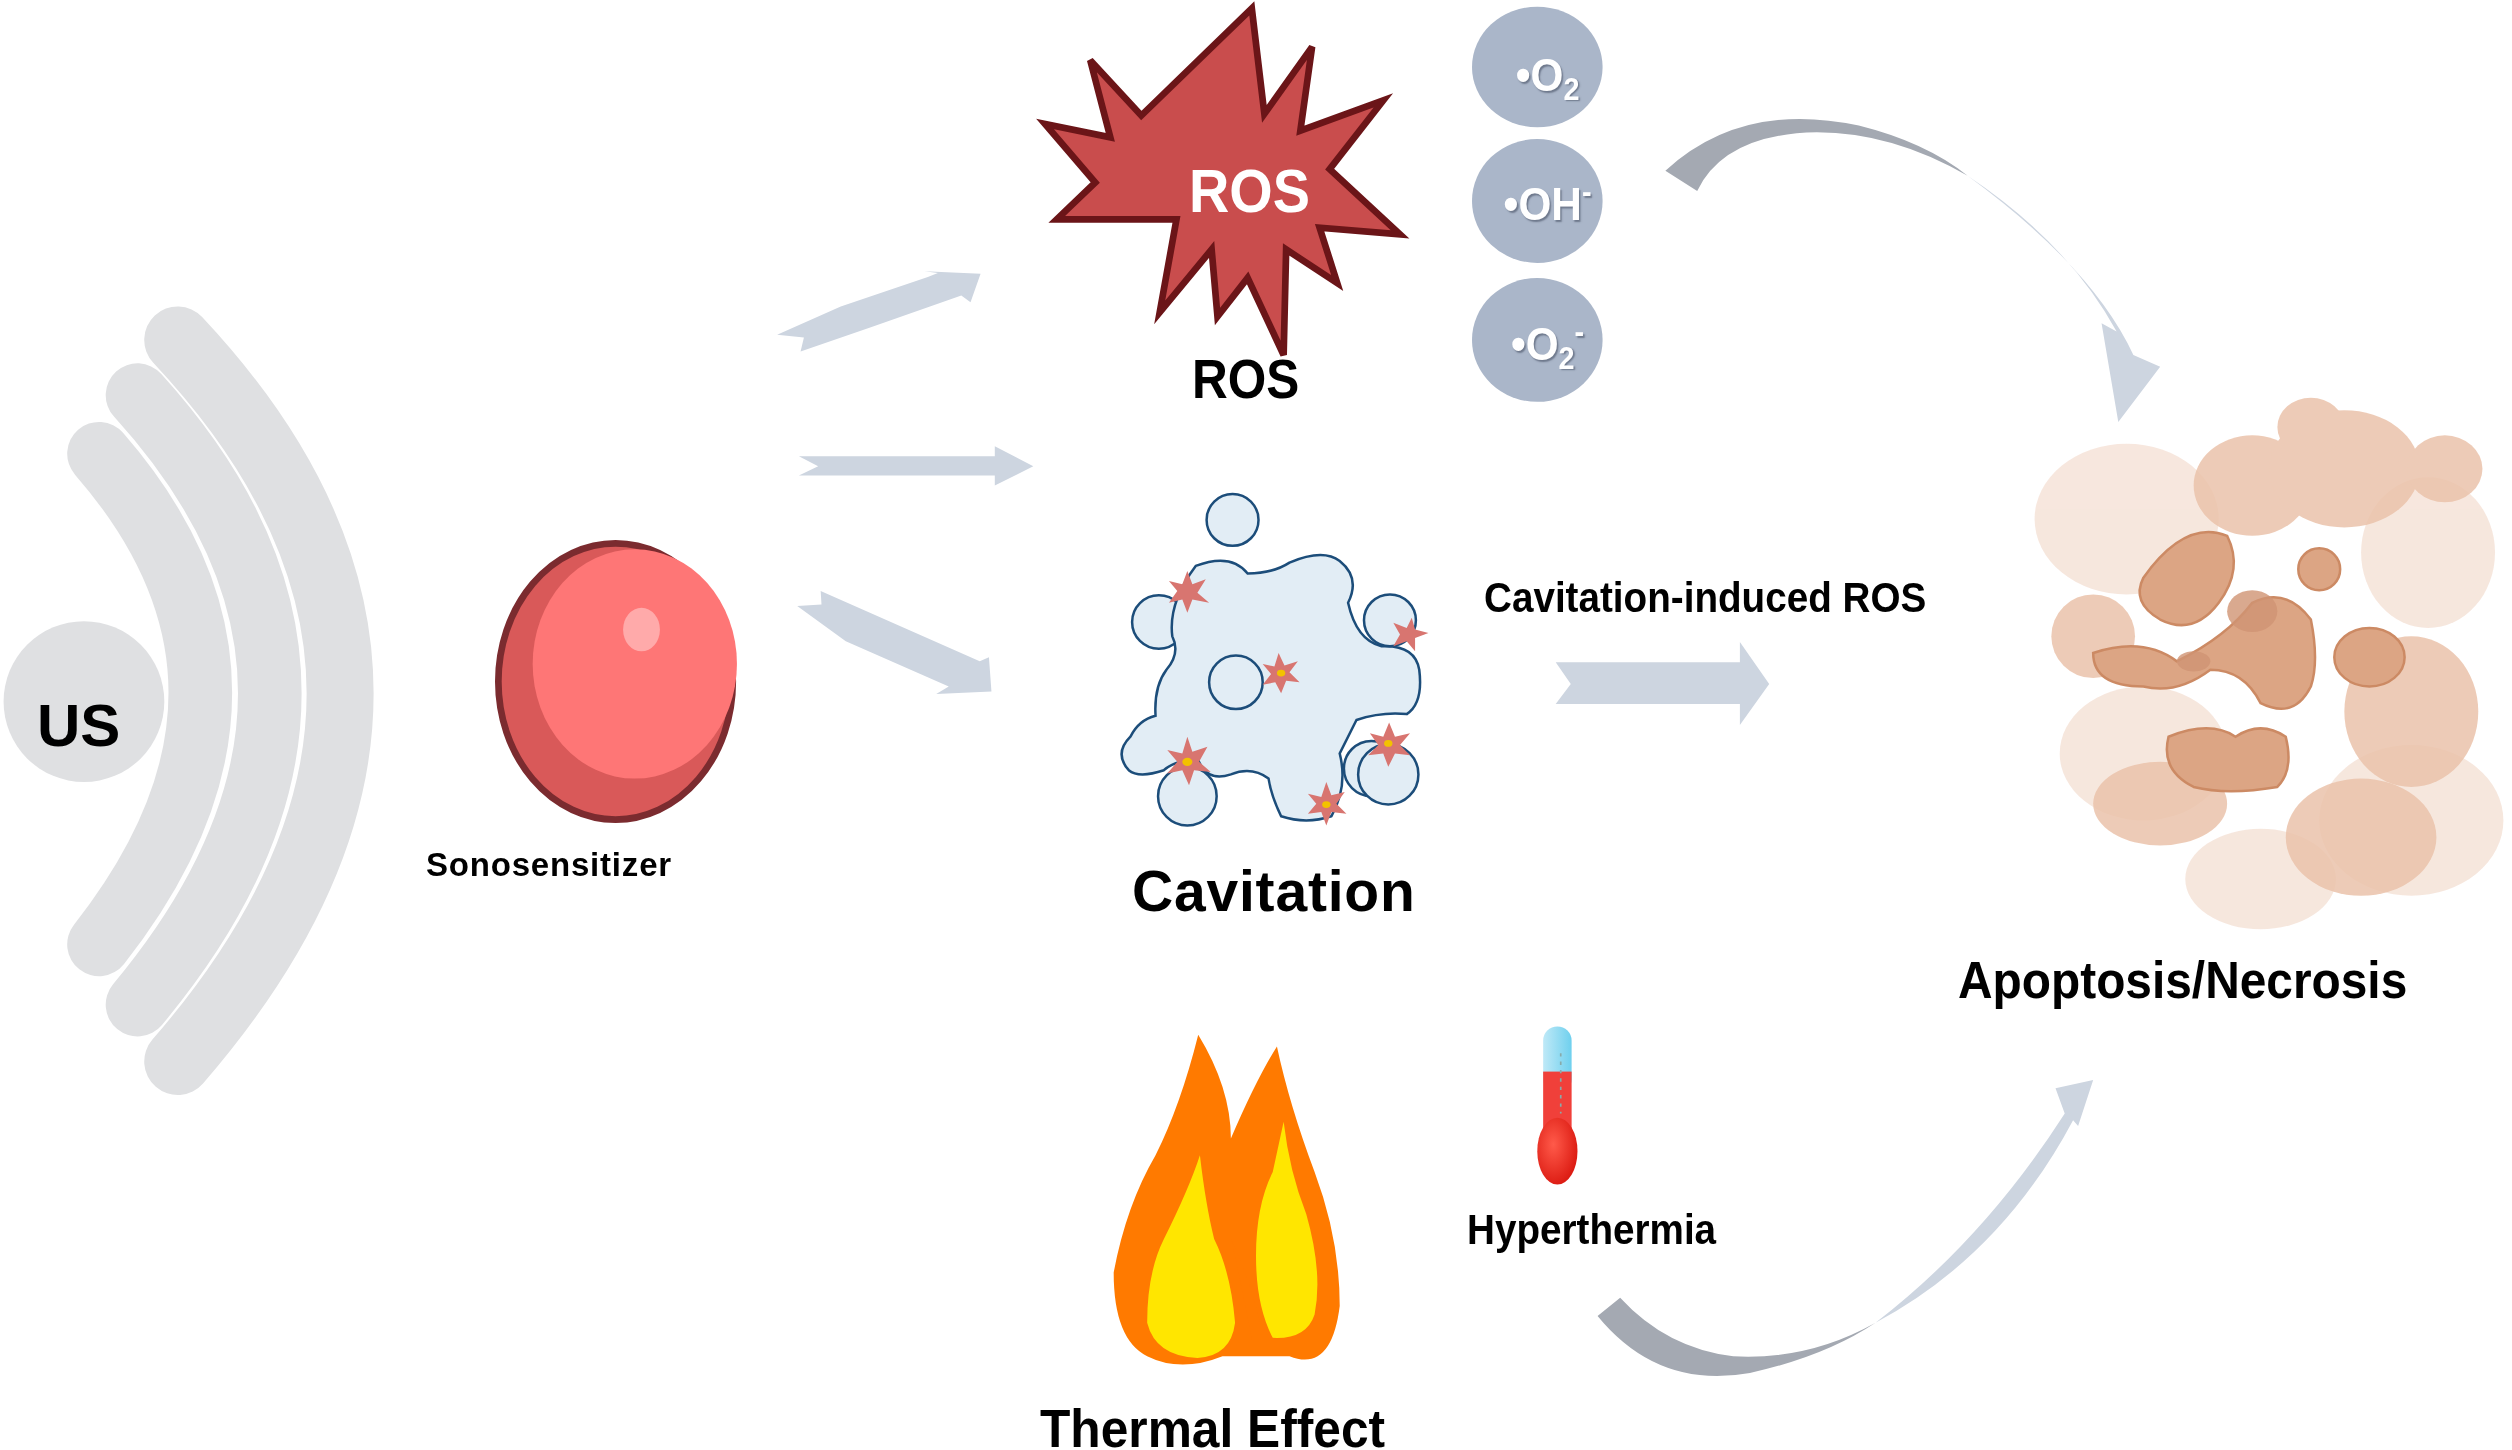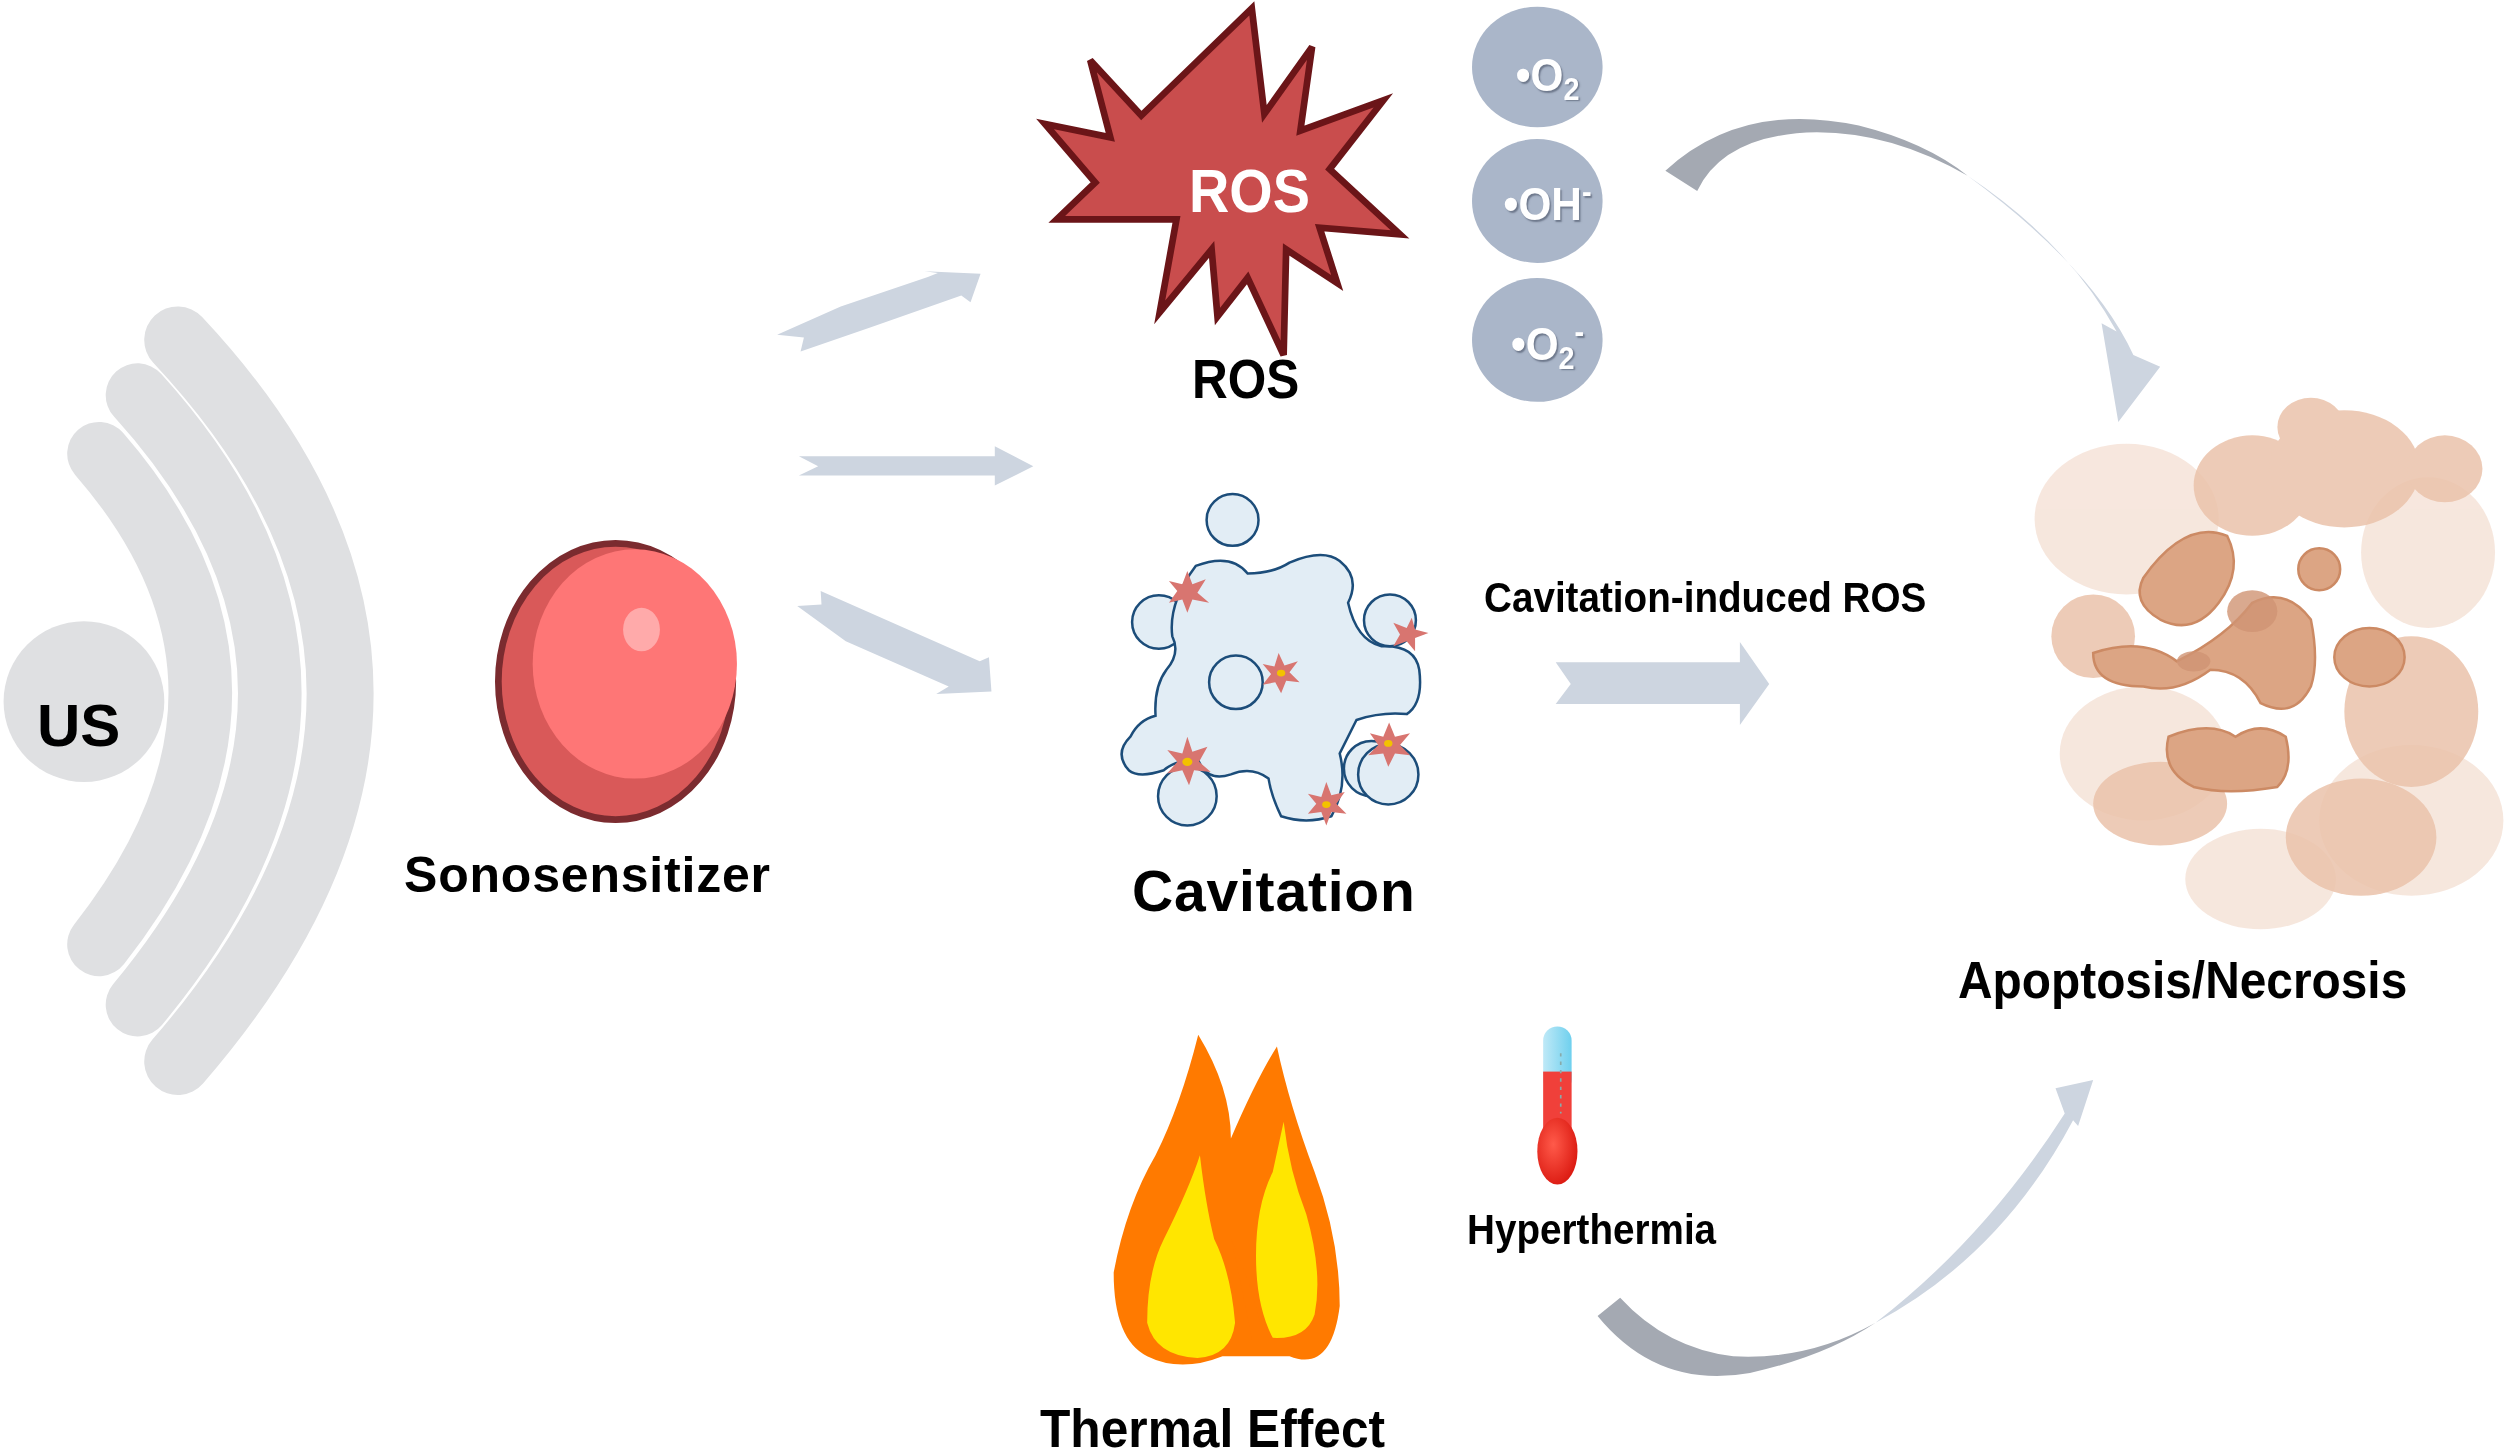--- a/index.html
+++ b/index.html
@@ -2,21 +2,21 @@
 <html style="font-size:13.4px"><head>
 <meta charset="utf-8">
 <style>
   html, body { margin: 0; padding: 0; background: #ffffff; }
   body { width: 2512px; height: 1450px; position: relative; overflow: hidden;
          font-family: "Liberation Sans", sans-serif; }
   #canvas { position: absolute; left: 0; top: 0; width: 2512px; height: 1450px; }
   .lbl { position: absolute; font-family: "Liberation Sans", sans-serif; font-weight: bold; color: #000; white-space: nowrap; }
   .narrow { transform-origin: left top; }
   .us-text { left: 37px; top: 663px; font-size: 60px; margin-top: 28px; }
-  .sono-text { left: 404px; top: 846px; font-size: 50px; letter-spacing: 0.8px; text-align: center; }
+  .sono-text { left: 426px; top: 846px; font-size: 33px; letter-spacing: 0.8px; text-align: center; }
   .ros-label { left: 1192px; top: 347px; font-size: 55px; transform: scaleX(0.9); }
   .ros-star-text { left: 1189px; top: 155px; font-size: 62px; color: #fff; transform: scaleX(0.9); }
   .cav-text { left: 1132px; top: 858px; font-size: 57px; letter-spacing: 0.8px; }
   .cavros-text { left: 1484px; top: 574px; font-size: 42px; transform: scaleX(0.92); }
   .apo-text { left: 1958px; top: 950px; font-size: 52px; transform: scaleX(0.92); }
   .hyper-text { left: 1467px; top: 1206px; font-size: 42px; transform: scaleX(0.92); }
   .thermal-text { left: 1040px; top: 1397px; font-size: 54px; transform: scaleX(0.92); }
   .species { position: absolute; color: #fff; font-weight: bold; font-size: 47px;
              font-family: "Liberation Sans", sans-serif; text-align: center; width: 159px;
              text-shadow: 1.7px 1.7px 1.7px rgba(60,70,90,0.55); transform: scaleX(0.9); }

